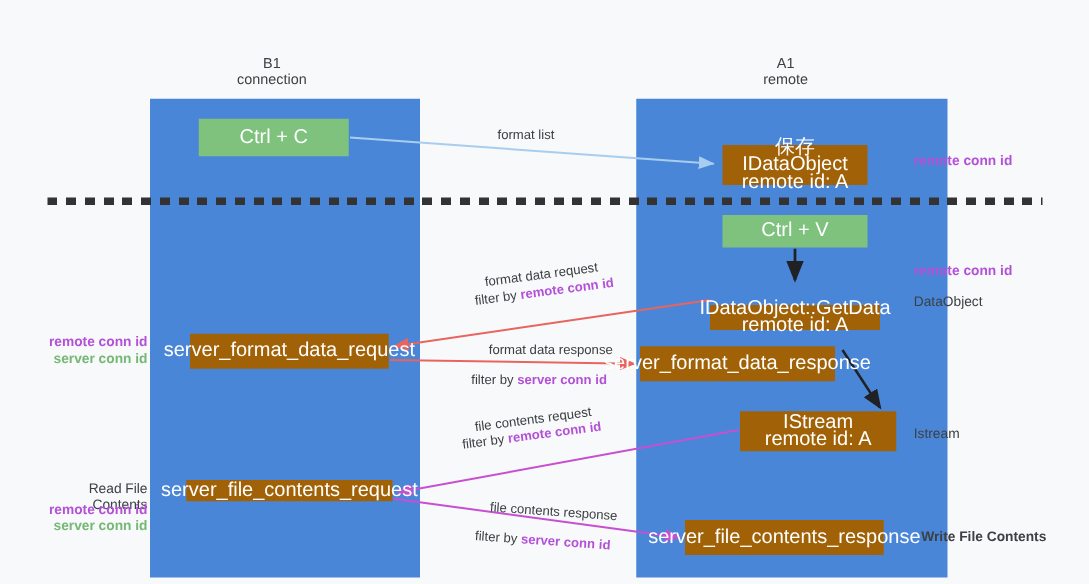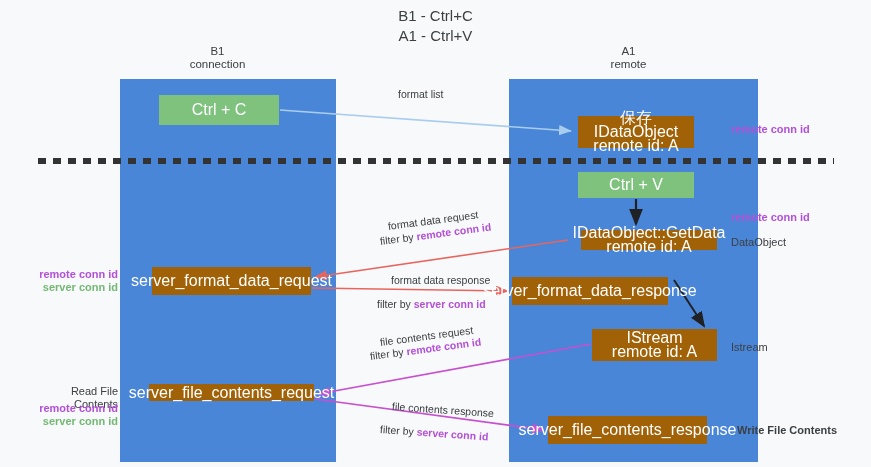--- a/index.html
+++ b/index.html
@@ -47,21 +47,21 @@
     font-size:16px;line-height:14px;
     text-align:center;
     padding:2px 4px;
   }
   .green{background:#7ec27e;}
   .orange{background:#a16207;}
 
   #n-ctrlc{left:159px;top:95px;width:120px;height:30px;}
   #n-save{left:578px;top:116px;width:116px;height:32px;}
   #n-ctrlv{left:578px;top:172px;width:116px;height:26px;}
-  #n-getdata{left:568px;top:230px;width:136px;height:20px;margin-left:13px;}
+  #n-getdata{left:568px;top:244px;width:136px;height:20px;}
   #n-sfdreq{left:152px;top:267px;width:159px;height:28px;}
   #n-sfdres{left:512px;top:277px;width:156px;height:28px;}
   #n-istream{left:592px;top:329px;width:125px;height:32px;}
   #n-sfcreq{left:149px;top:384px;width:165px;height:17px;}
   #n-sfcres{left:548px;top:416px;width:159px;height:28px;}
 
   
   .side{font-size:11px;line-height:13px;}
   .purple{color:#b450d8;font-weight:bold;}
   .green-t{color:#74b874;font-weight:bold;}
@@ -75,41 +75,37 @@
 
   #lbl-l1{left:22px;top:268px;text-align:right;width:96px;}
   #lbl-l2{left:30px;top:385px;text-align:right;width:88px;}
   #lbl-l3{left:22px;top:402px;text-align:right;width:96px;}
 
   
   .edge-lbl{font-size:10.5px;line-height:13px;white-space:nowrap;color:#3c4043;}
   .rot-up{transform:rotate(-7.5deg);transform-origin:left center;}
   .rot-dn{transform:rotate(4deg);transform-origin:left center;}
 
-  #e-formatlist{left:398px;top:88px;}
+  #e-formatlist{left:398px;top:102px;}
   #e-fdr1{left:388px;top:220px;}
   #e-fdr2{left:380px;top:235px;}
   #e-fdres1{left:391px;top:274px;}
   #e-fdres2{left:377px;top:298px;}
   #e-fcr1{left:380px;top:336px;}
   #e-fcr2{left:370px;top:350px;}
   #e-fcres1{left:392px;top:400px;}
   #e-fcres2{left:380px;top:423px;}
 
   svg.arrows{position:absolute;left:0;top:0;width:871px;height:467px;pointer-events:none;}
 </style>
 </head>
 <body>
 
 <div class="canvas">
 
-  <div class="abs" id="title">
-    <div>B1 - Ctrl+C</div>
-    <div>A1 - Ctrl+V</div>
-  </div>
 
   <div class="abs col-head" id="head-b1">
     <div>B1</div>
     <div>connection</div>
   </div>
   <div class="abs col-head" id="head-a1">
     <div>A1</div>
     <div>remote</div>
   </div>
 

